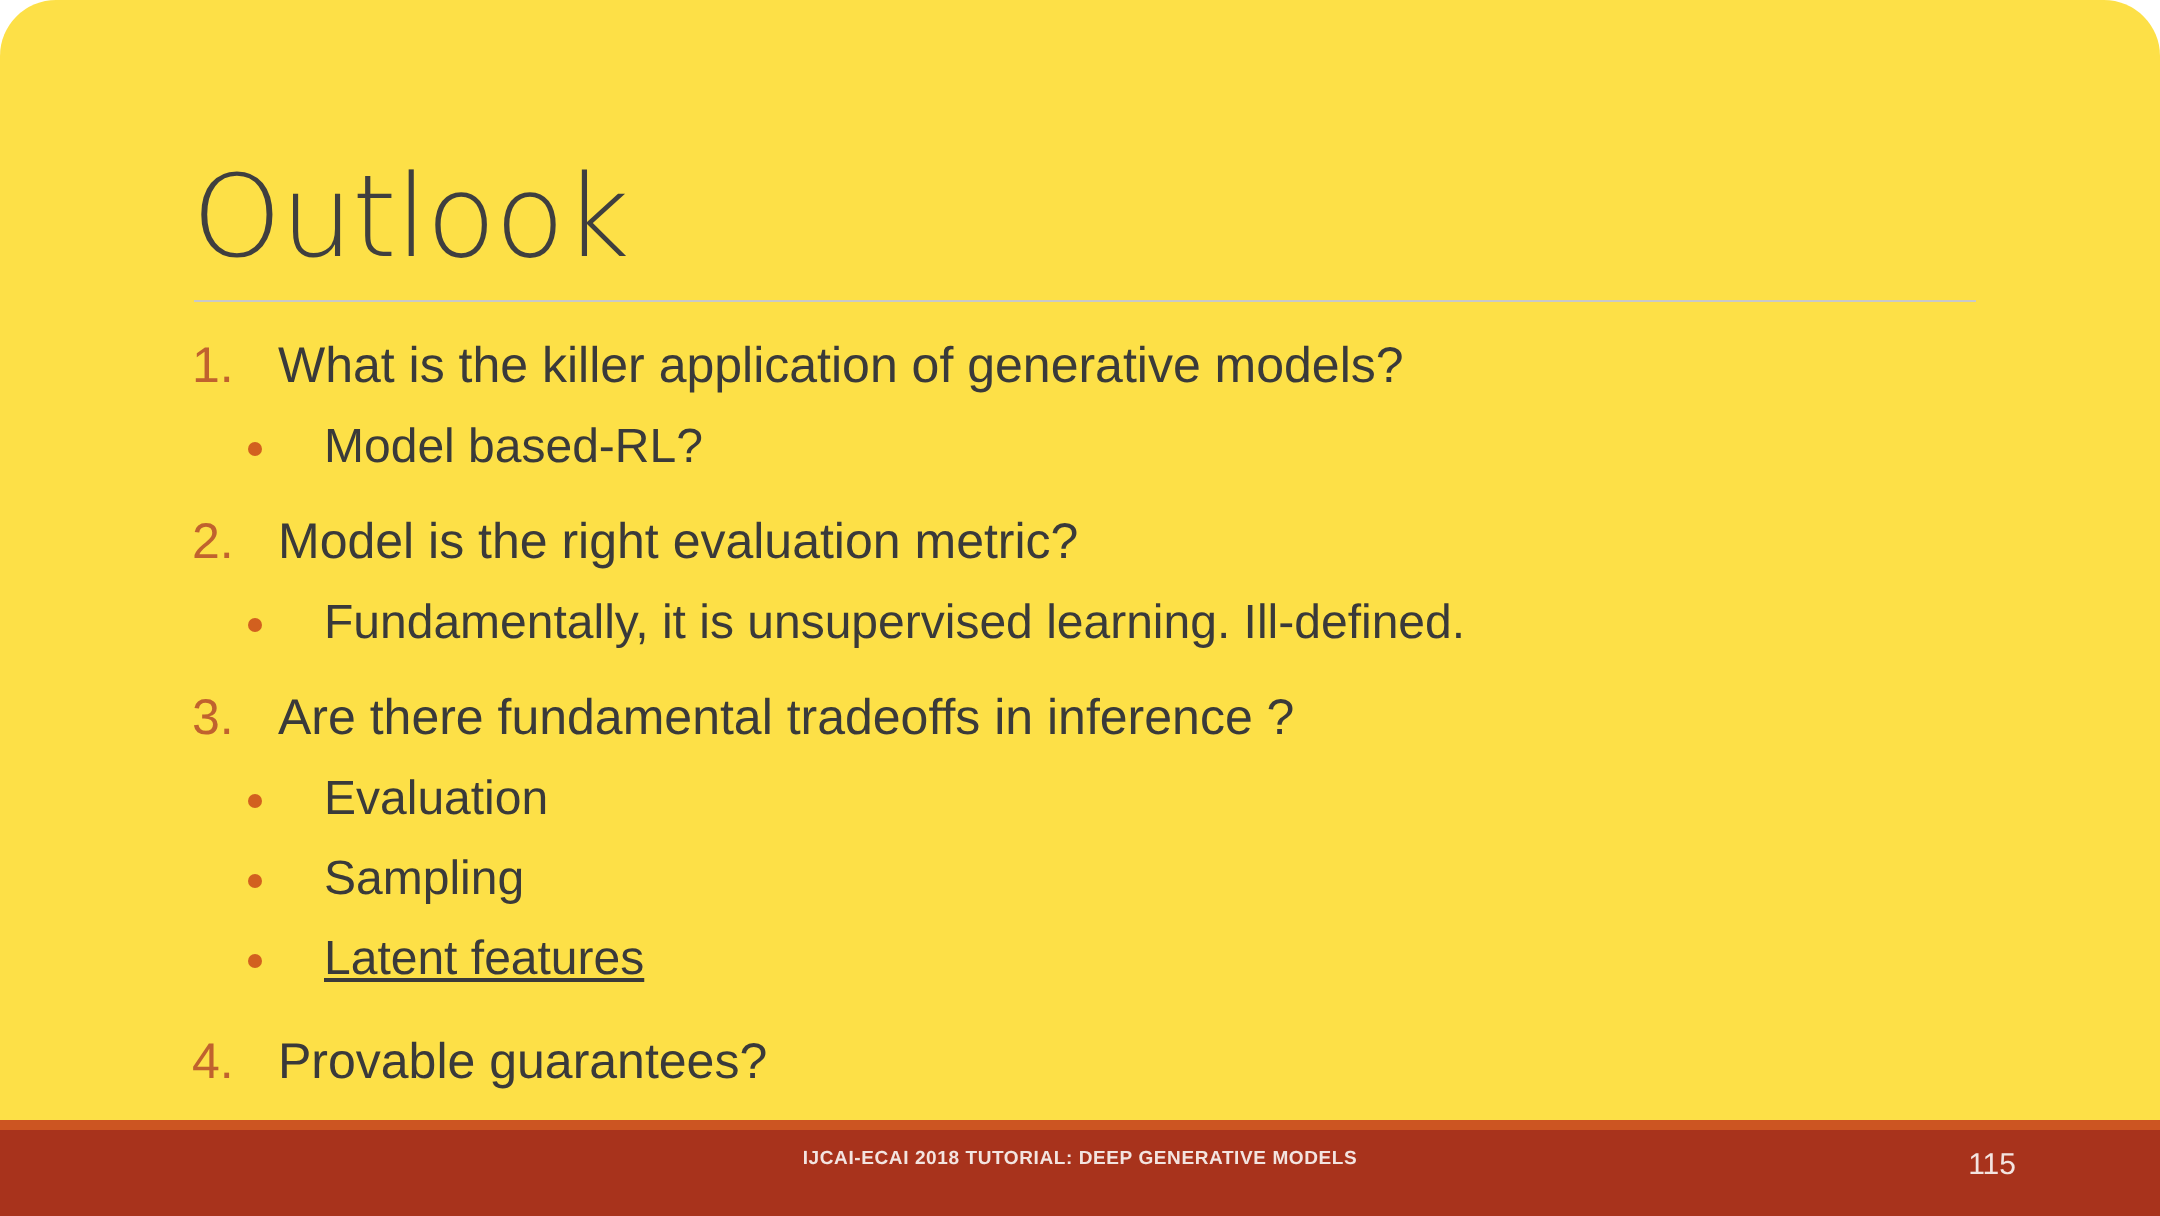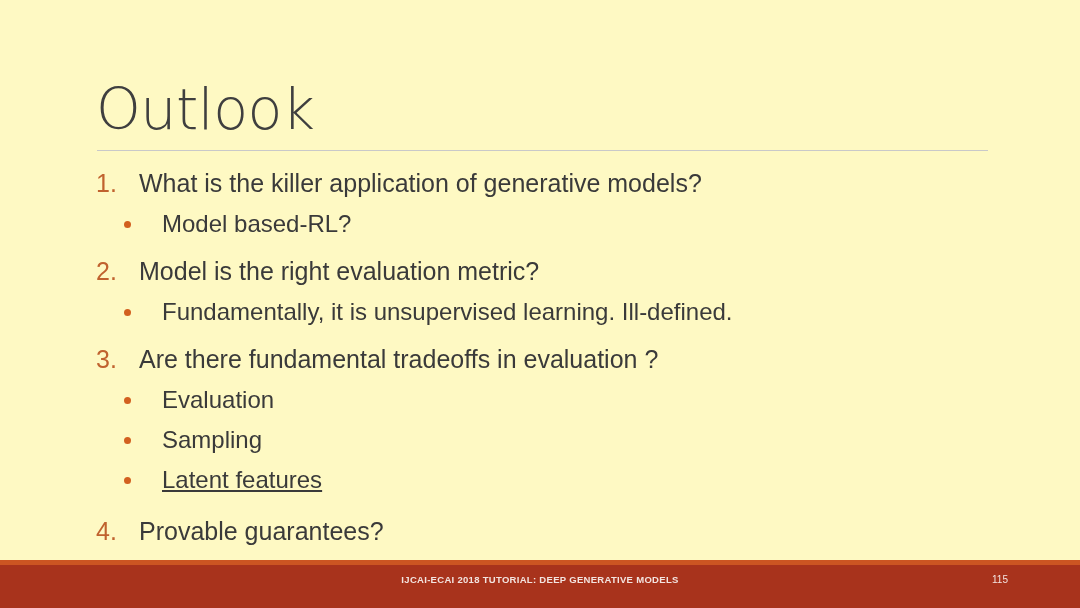--- a/index.html
+++ b/index.html
@@ -11,21 +11,22 @@
     height: 608px;
     background: #ffffff;
     font-family: "Liberation Sans", sans-serif;
     overflow: hidden;
   }
 
   #slide {
     position: relative;
     width: 1080px;
     height: 608px;
-    background: #fef9c3;
+    background: #fde047;
+    border-radius: 28px;
   }
 
   
   #title-block {
     position: absolute;
     left: 96px;
     top: 78px;
     width: 892px;
   }
   #slide-title {
@@ -125,21 +126,21 @@
     text-align: center;
     font-size: 9.5px;
     font-weight: bold;
     letter-spacing: 0.3px;
     color: #f3e4e0;
   }
   #footer-page {
     position: absolute;
     right: 72px;
     top: 14px;
-    font-size: 10px;
+    font-size: 15px;
     color: #f3e4e0;
   }
 </style>
 </head>
 <body>
 
 <div id="slide">
 
   <div id="title-block">
     <div id="slide-title">Outlook</div>
@@ -161,21 +162,21 @@
       <span class="num">2.</span>
       <span>Model is the right evaluation metric?</span>
     </div>
     <div class="lvl2 gap-sm">
       <span class="dot"></span>
       <span>Fundamentally, it is unsupervised learning. Ill-defined.</span>
     </div>
 
     <div class="lvl1">
       <span class="num">3.</span>
-      <span>Are there fundamental tradeoffs in evaluation ?</span>
+      <span>Are there fundamental tradeoffs in inference ?</span>
     </div>
     <div class="lvl2">
       <span class="dot"></span>
       <span>Evaluation</span>
     </div>
     <div class="lvl2">
       <span class="dot"></span>
       <span>Sampling</span>
     </div>
     <div class="lvl2 gap-md">

